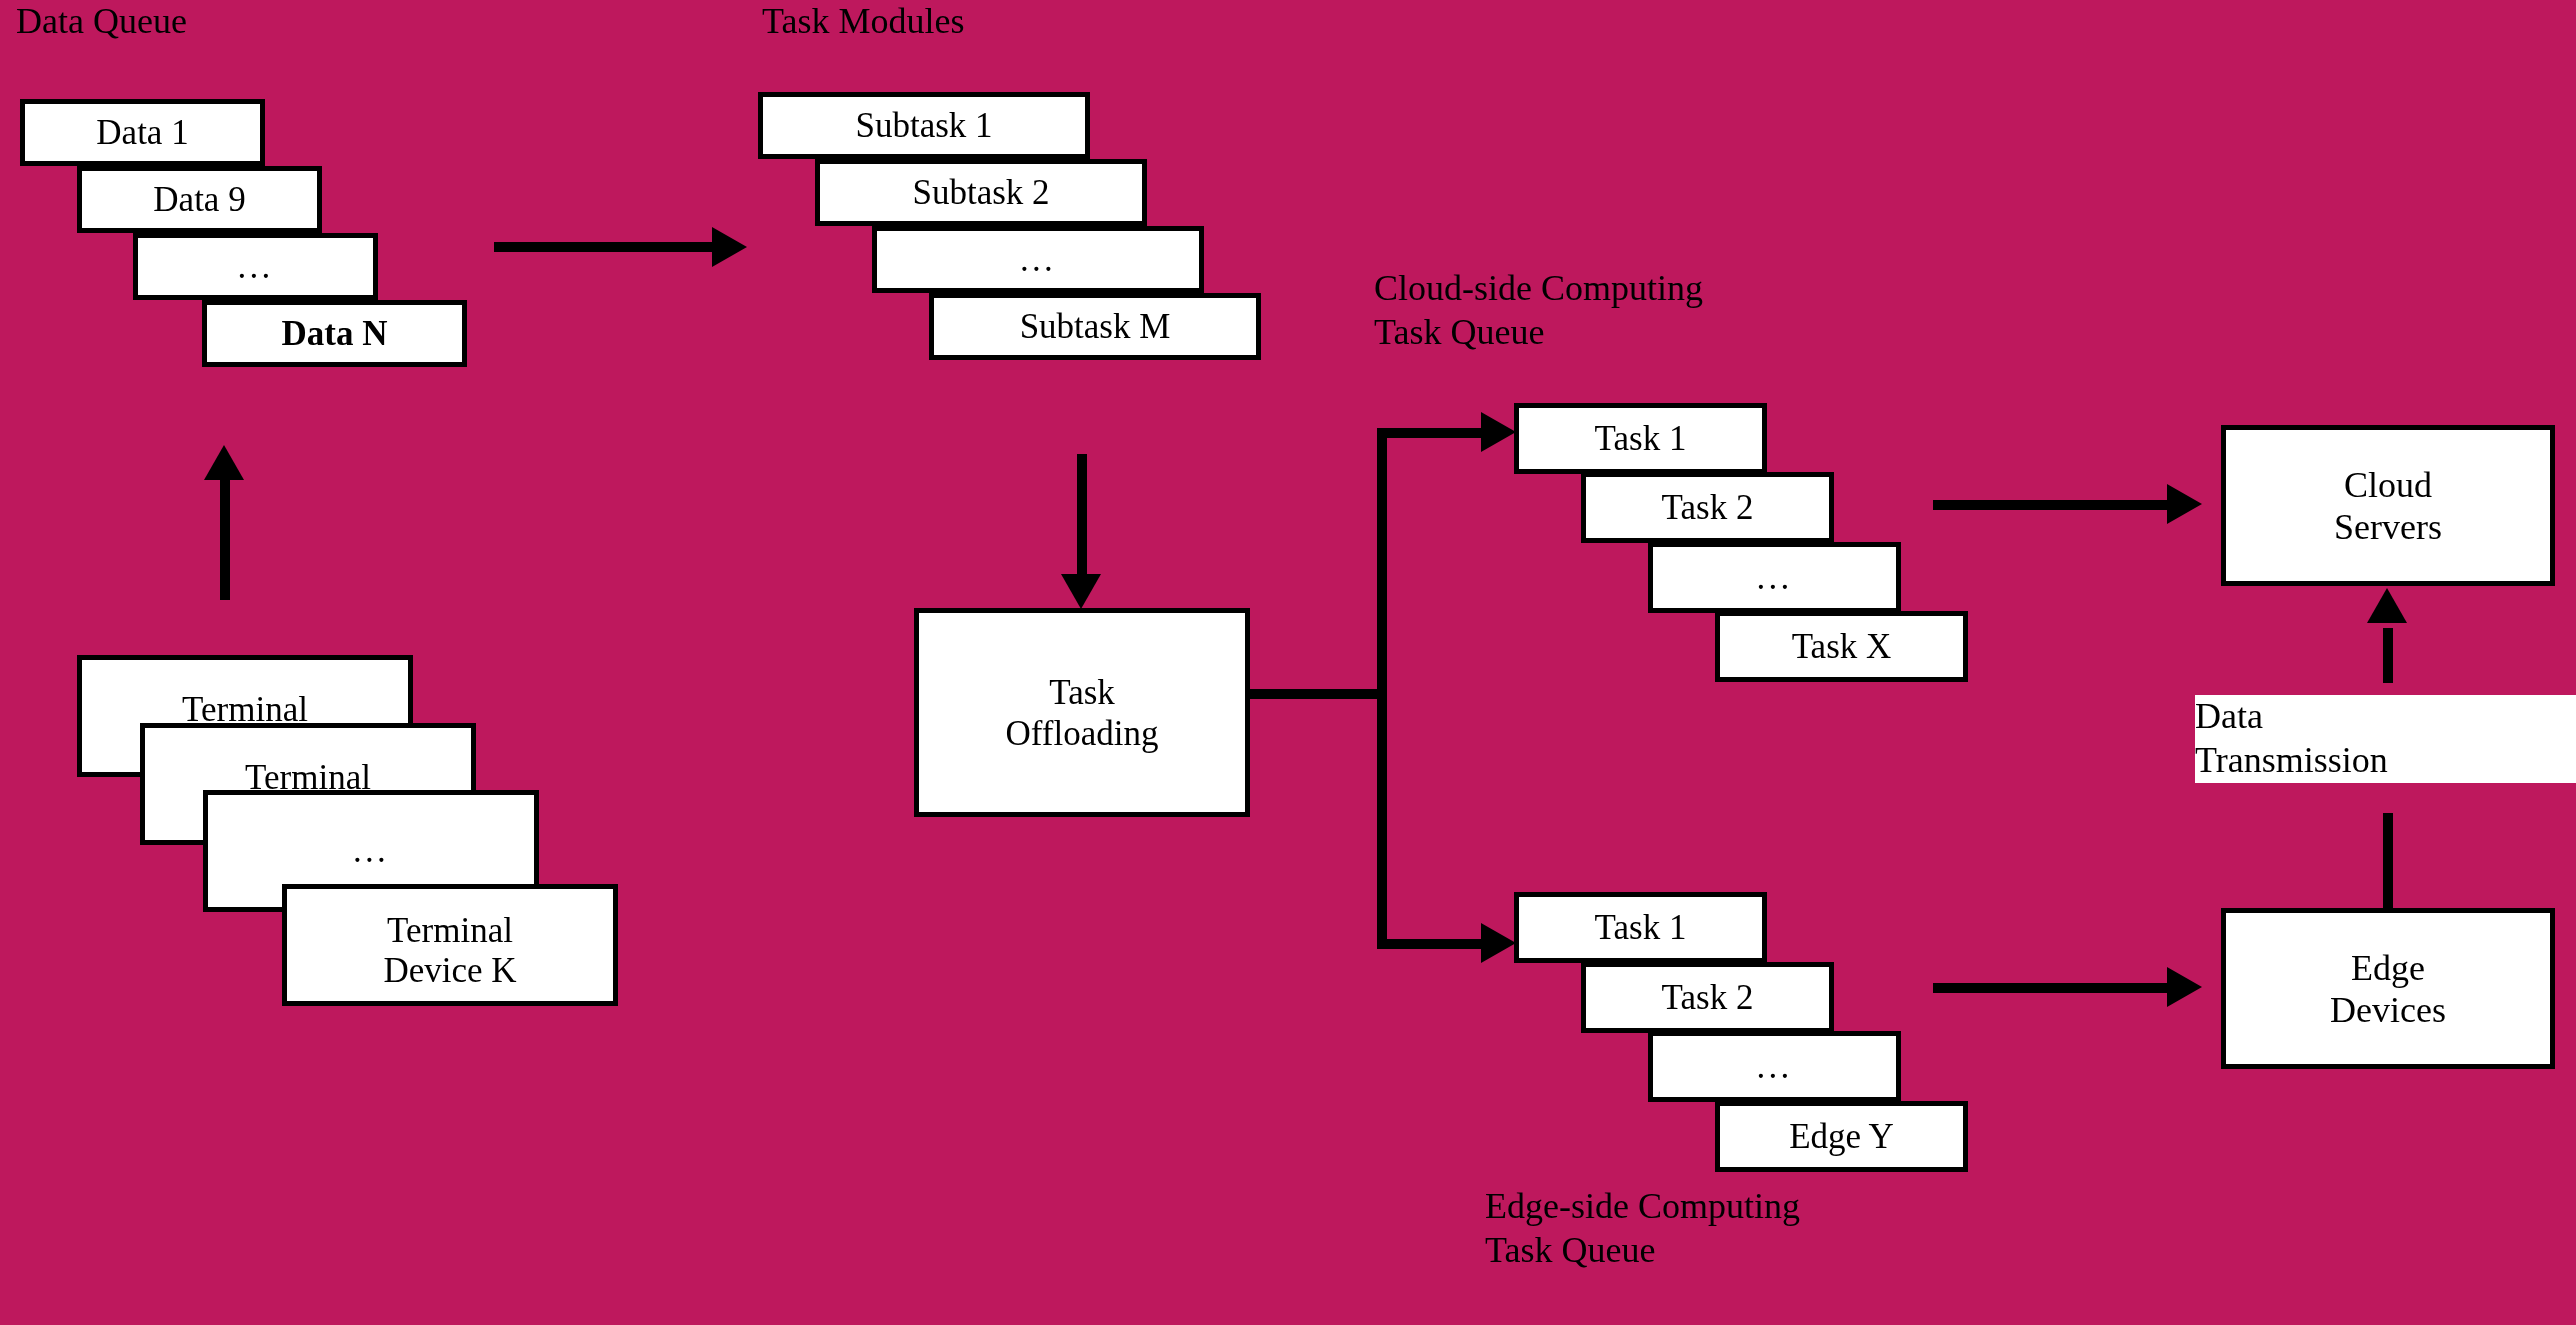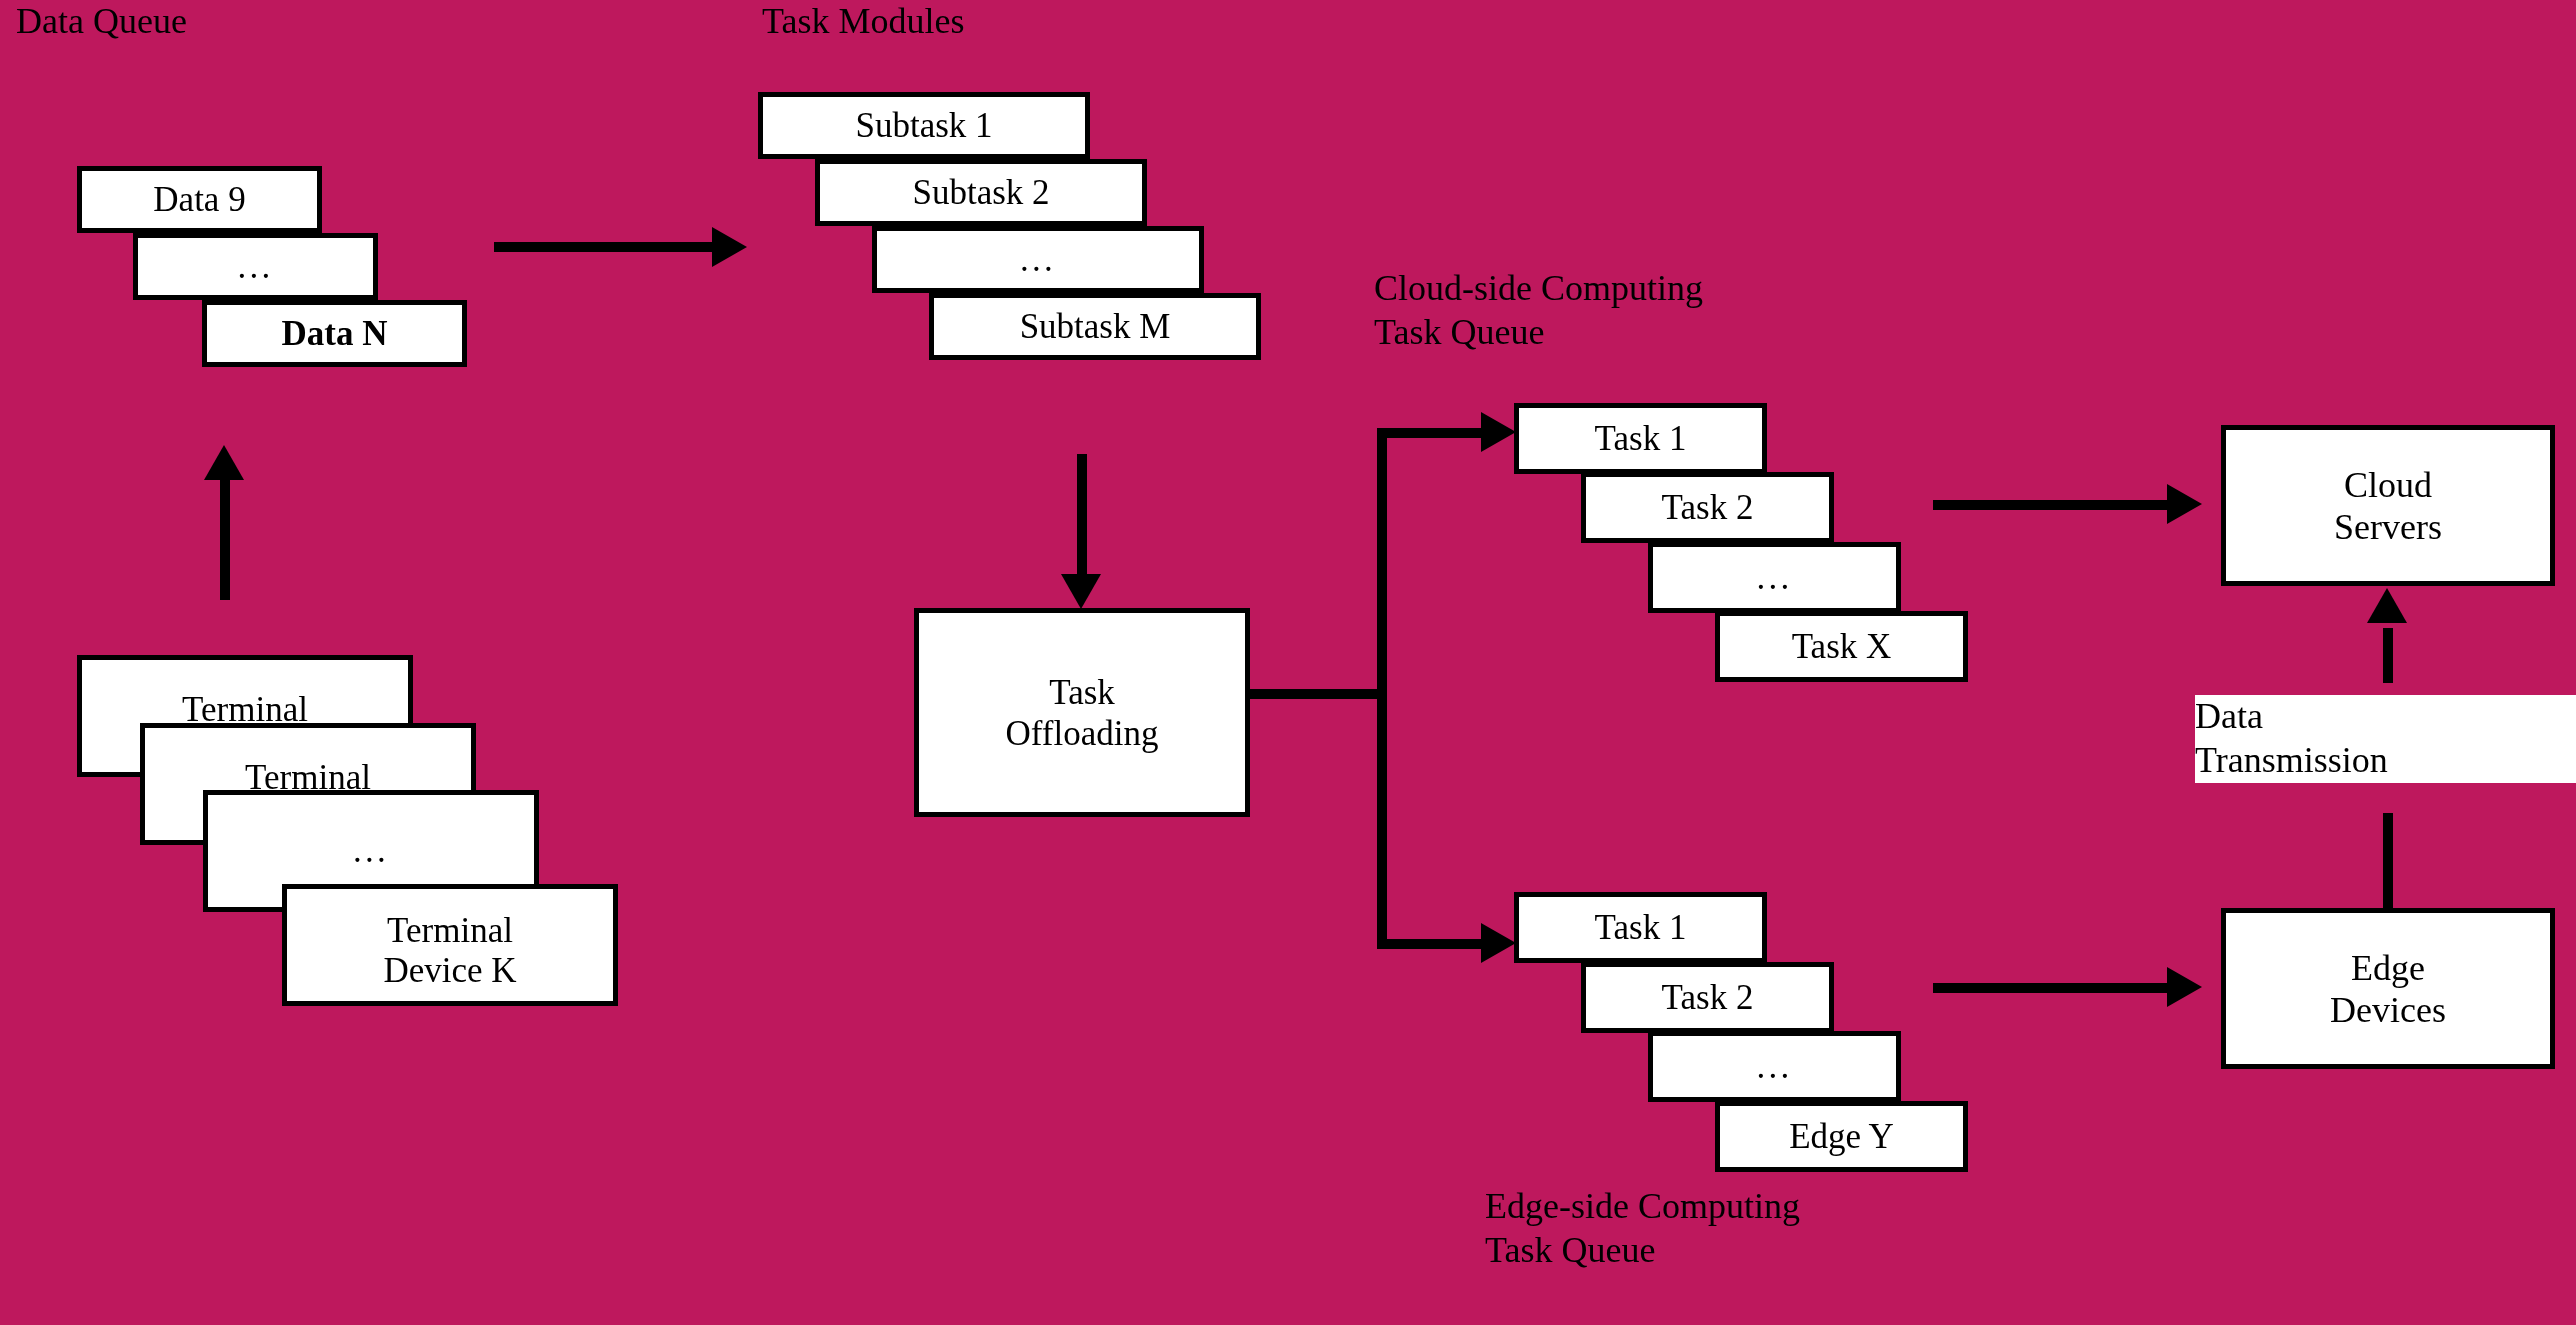--- a/index.html
+++ b/index.html
@@ -37,20 +37,23 @@
   <div class="lbl f46" style="left:16px;top:0px;width:261px;text-align:left;">Data Queue</div>
 
   <div class="lbl f46" style="left:762px;top:0px;width:316px;text-align:left;">Task Modules</div>
 
   <div class="lbl f46" style="left:1374px;top:267px;width:521px;">Cloud-side Computing
 Task Queue</div>
 
   <div class="lbl f46" style="left:1485px;top:1185px;width:521px;">Edge-side Computing
 Task Queue</div>
 
+  <div class="card" style="left:20px;top:99px;width:245px;height:67px;z-index:11;">
+    <div class="txt f44">Data 1</div>
+  </div>
   <div class="card" style="left:77px;top:166px;width:245px;height:67px;z-index:12;">
     <div class="txt f44">Data 9</div>
   </div>
   <div class="card" style="left:133px;top:233px;width:245px;height:67px;z-index:13;">
     <div class="txt f44 dots">...</div>
   </div>
   <div class="card" style="left:202px;top:300px;width:265px;height:67px;z-index:14;font-weight:bold;">
     <div class="txt f44">Data N</div>
   </div>
 

